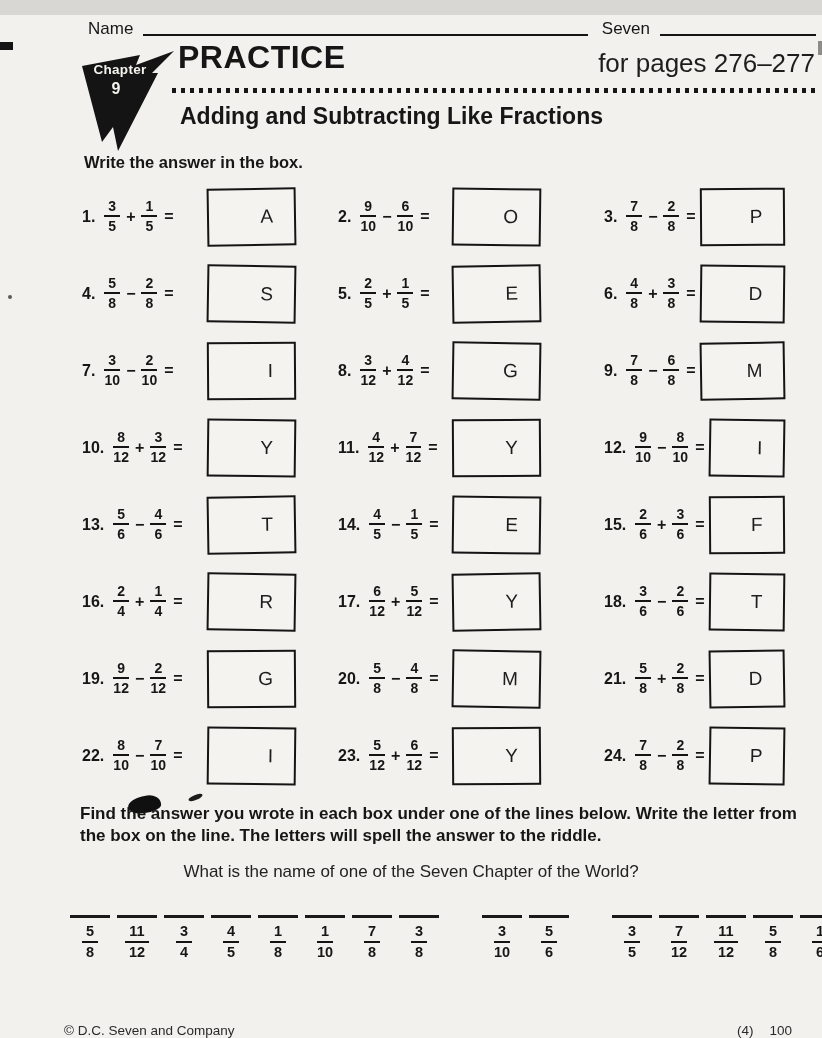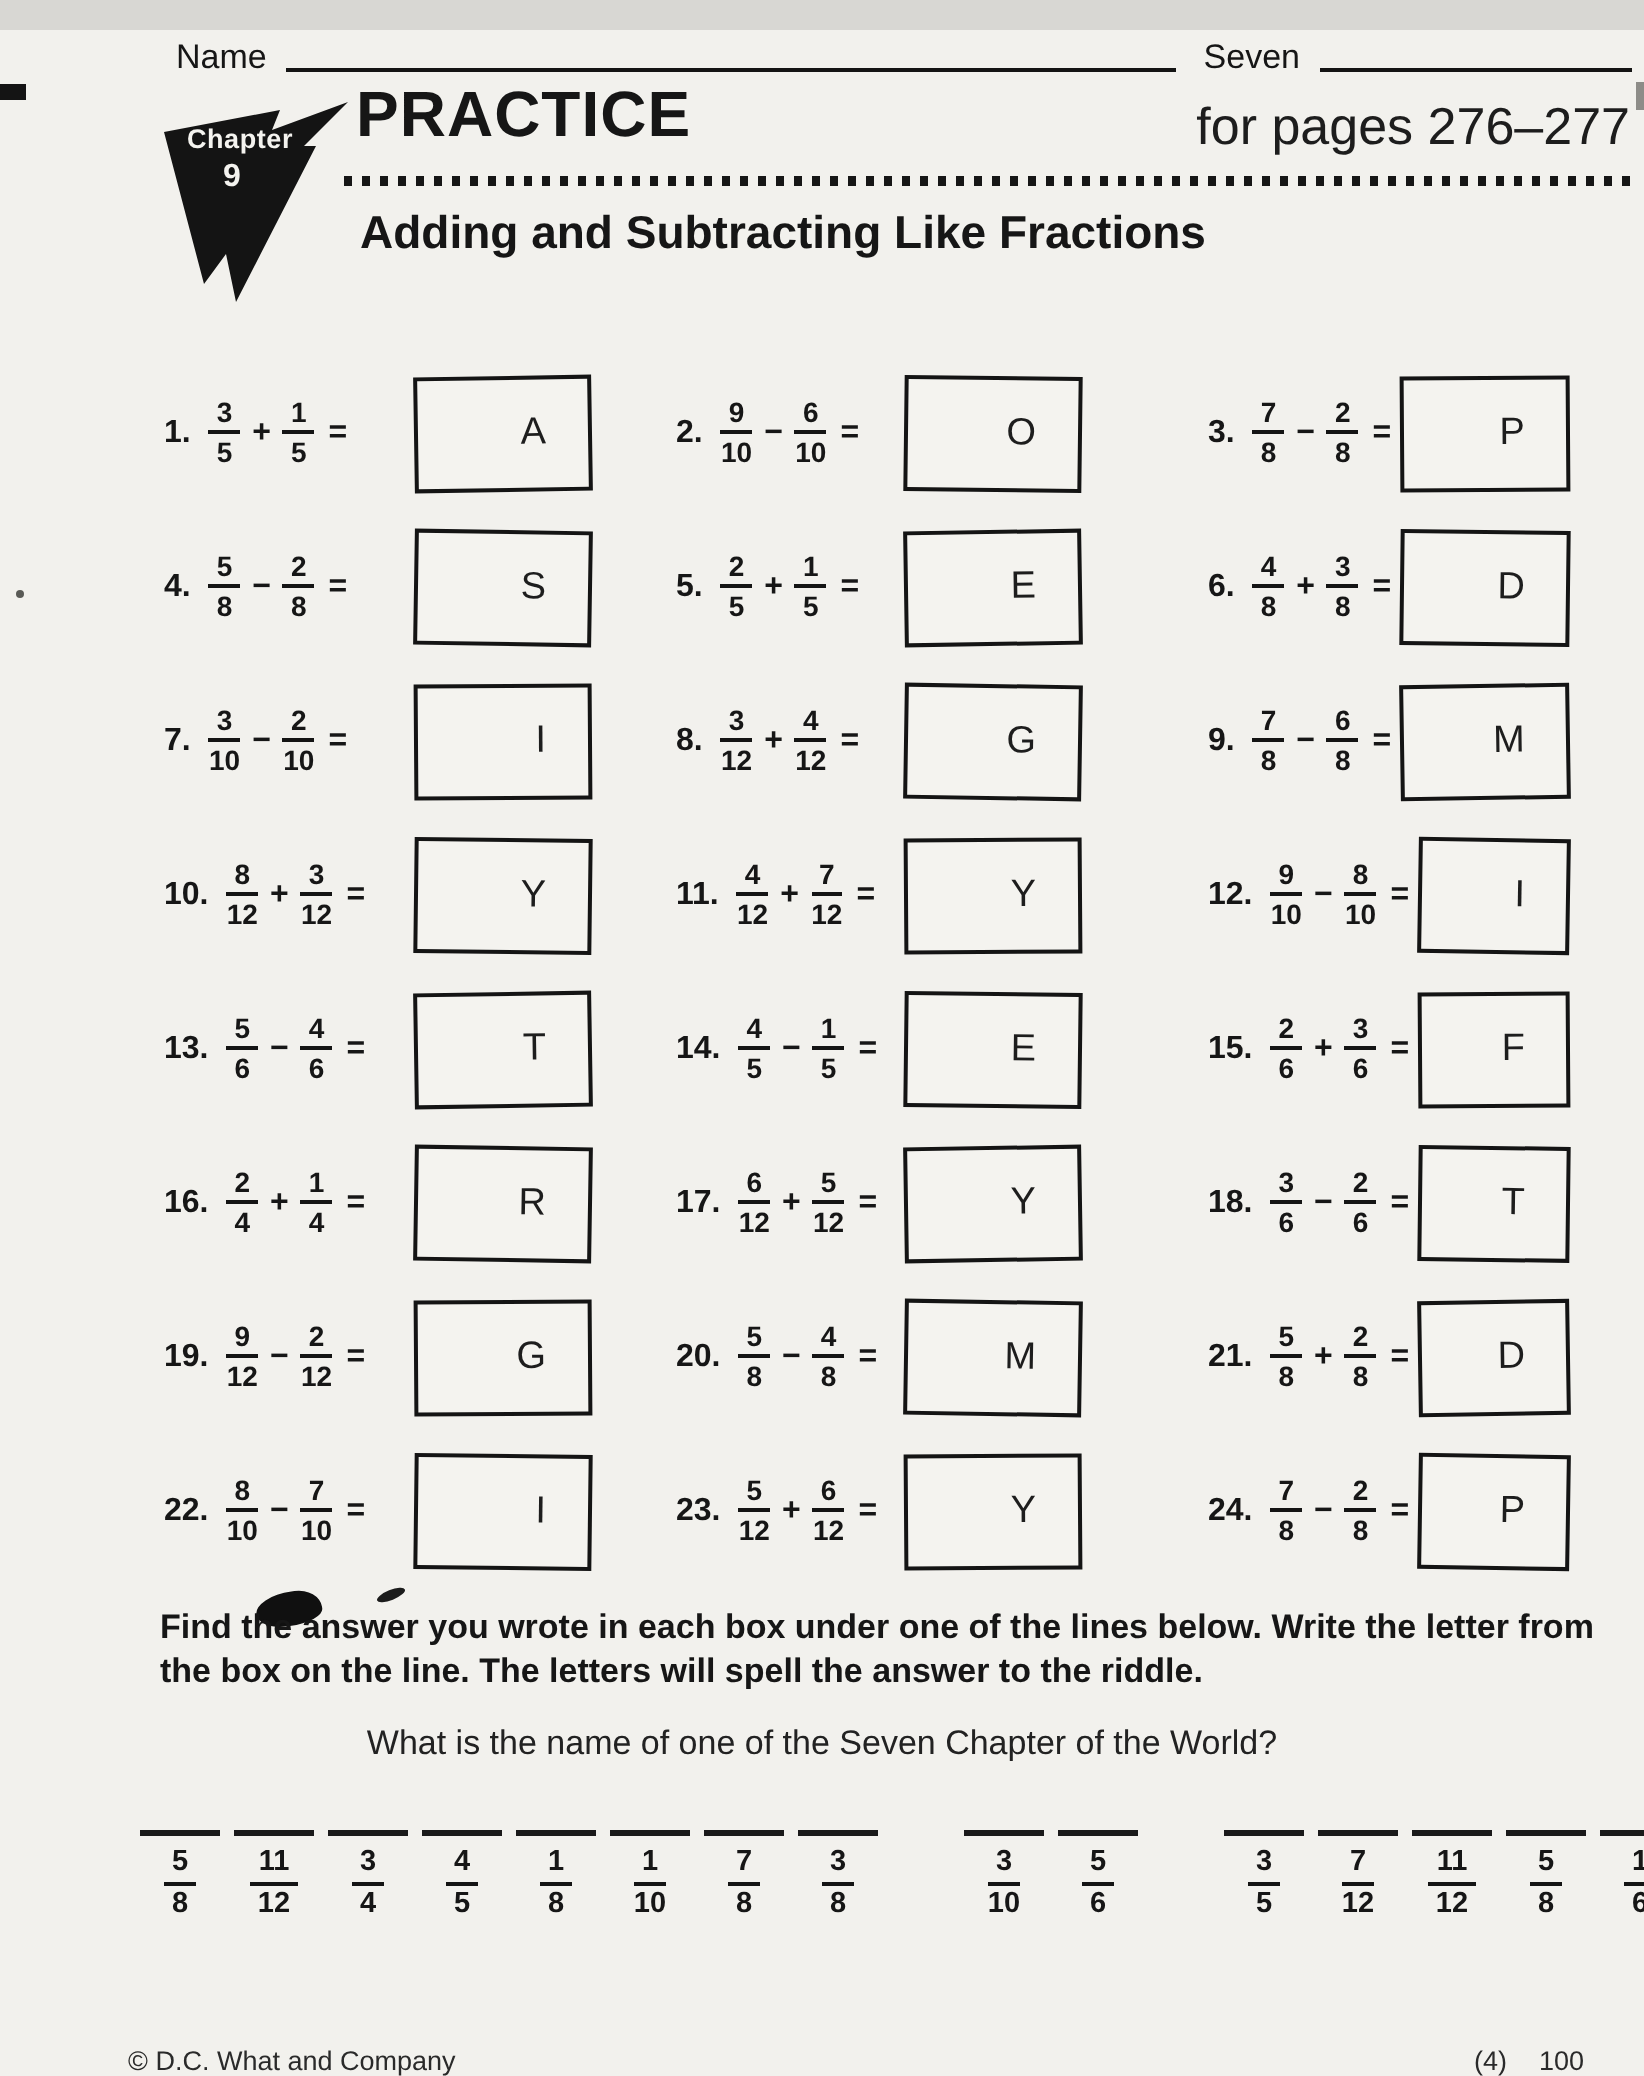--- a/index.html
+++ b/index.html
@@ -139,20 +139,21 @@
       <path d="M2 17 L60 6 L56 16 L94 2 L72 24 L78 24 L38 102 L33 78 L22 93 Z" fill="#141414"></path>
     </svg>
     <span class="chap">Chapter</span>
     <span class="chnum">9</span>
   </div>
 
   <div class="practice-title">PRACTICE</div>
   <div class="pages-ref">for pages 276–277</div>
   <div class="dotted-rule"></div>
   <div class="lesson-title">Adding and Subtracting Like Fractions</div>
+  <div class="write-instr">Write the answer in the box.</div>
 
   <div class="grid">
     <div class="prob">
       <span class="pnum">1.</span>
       <span class="frac">
         <span class="fn">3</span>
         <span class="fd">5</span>
       </span>
       <span class="op">+</span>
       <span class="frac">
@@ -682,20 +683,20 @@
       <div class="bl-line"></div>
       <span class="frac">
         <span class="fn">1</span>
         <span class="fd">6</span>
       </span>
     </div>
   </div>
   </div>
 
   <div class="footer">
-    <span>© D.C. What and Company</span>
+    <span>© D.C. Seven and Company</span>
     <span class="pg">
       <span>(4)</span>
       <span>100</span>
     </span>
   </div>
 
 </div>
 
 </body></html>

